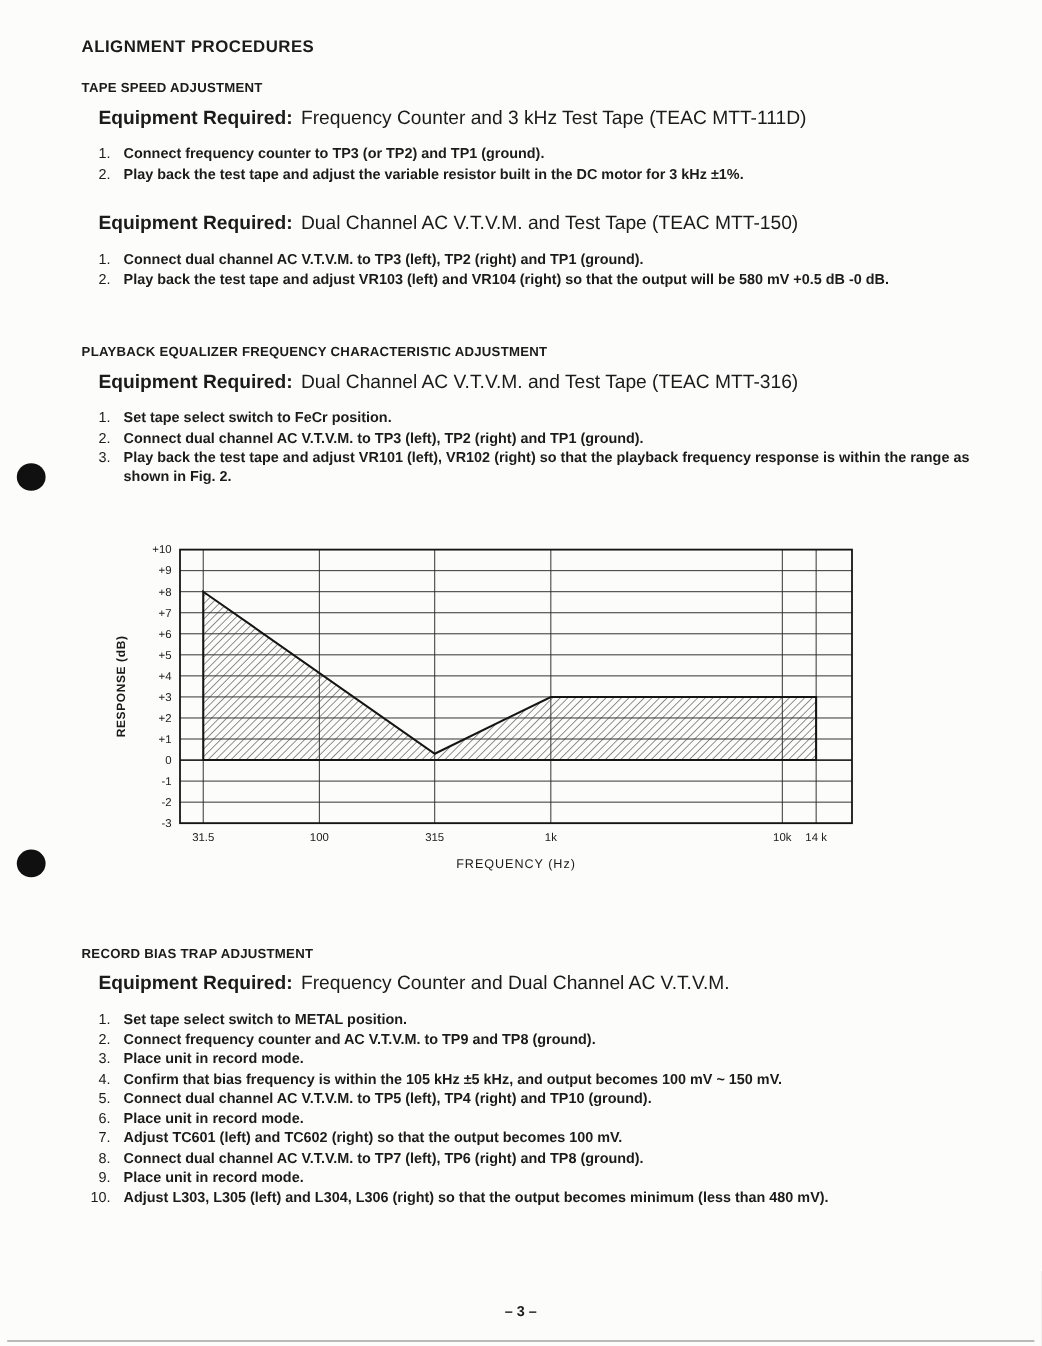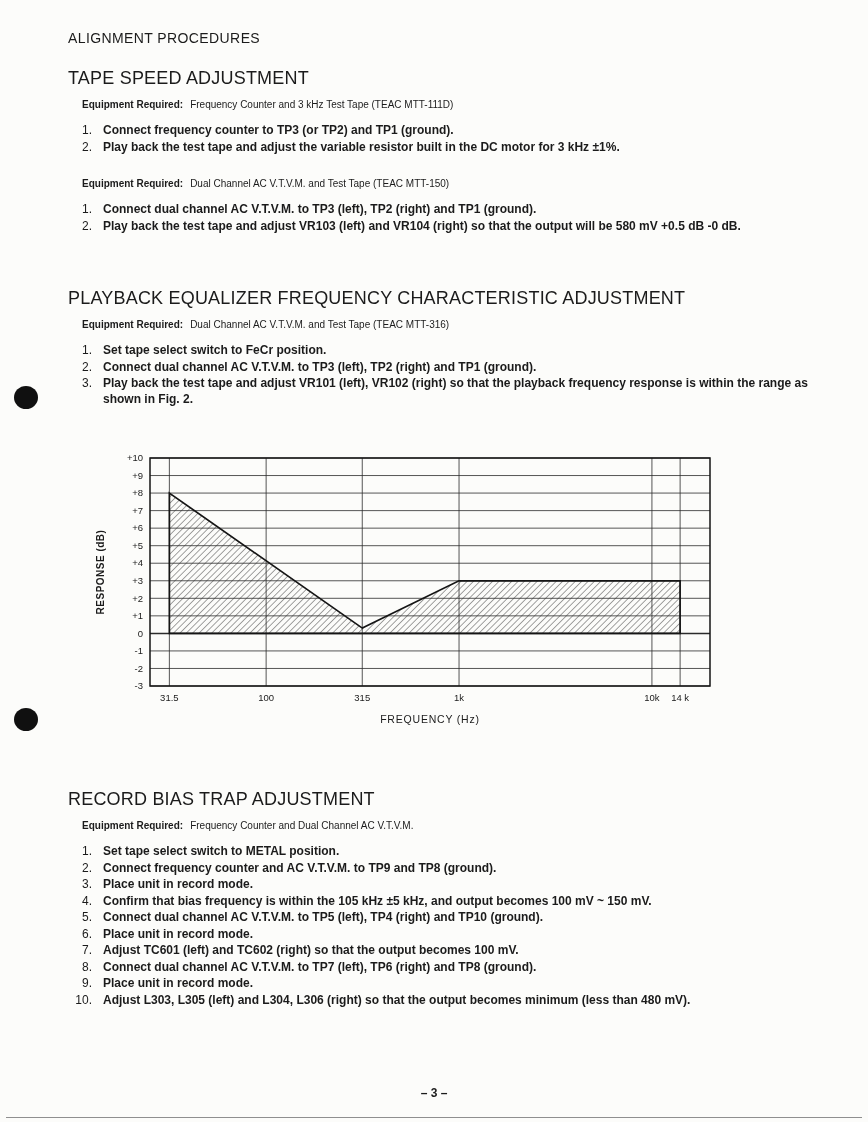--- a/index.html
+++ b/index.html
@@ -1,22 +1,22 @@
 <!DOCTYPE html>
 <html><head>
 <meta charset="utf-8">
 <style>
   html,body{margin:0;padding:0;background:#e9e9e9;}
   .page{position:relative;width:868px;height:1122px;background:#fcfcfa;overflow:hidden;
         font-family:"Liberation Sans",sans-serif;color:#1b1b1b;margin:0 auto;}
   .content{position:absolute;inset:0;}
-  h1{position:absolute;top:30px;left:68px;font-size:14px;margin:0;letter-spacing:.4px;font-weight:normal;}
+  h1{position:absolute;top:30px;left:68px;font-size:14px;margin:0;letter-spacing:.4px;font-weight:bold;}
   .sec{position:absolute;left:68px;right:56px;}
-  .sec h2{font-size:18px;margin:0 0 10px;font-weight:normal;letter-spacing:.2px;}
-  .equip{font-size:10px;margin:0 0 13px;padding-left:14px;}
+  .sec h2{font-size:11px;margin:0 0 10px;font-weight:bold;letter-spacing:.2px;}
+  .equip{font-size:16px;margin:0 0 13px;padding-left:14px;}
   .equip .lbl{font-weight:bold;margin-right:7px;}
   .steps{font-size:12px;}
   .step{display:flex;line-height:15.5px;margin-bottom:1px;}
   .step .num{width:24px;text-align:right;margin-right:11px;flex:none;}
   .step .txt{flex:1;font-weight:bold;}
   .sec-0{top:68px}.sec-1{top:178px}.sec-2{top:288px}.sec-3{top:789px}
   .chart-fig{position:absolute;top:446px;left:80px;width:700px;margin:0;}
   .chart-fig svg{display:block;}
   figcaption{font-size:11px;font-weight:bold;text-align:center;margin-top:10px;}
   .punch{position:absolute;left:14px;width:24px;height:23px;background:#101010;border-radius:50%;}

